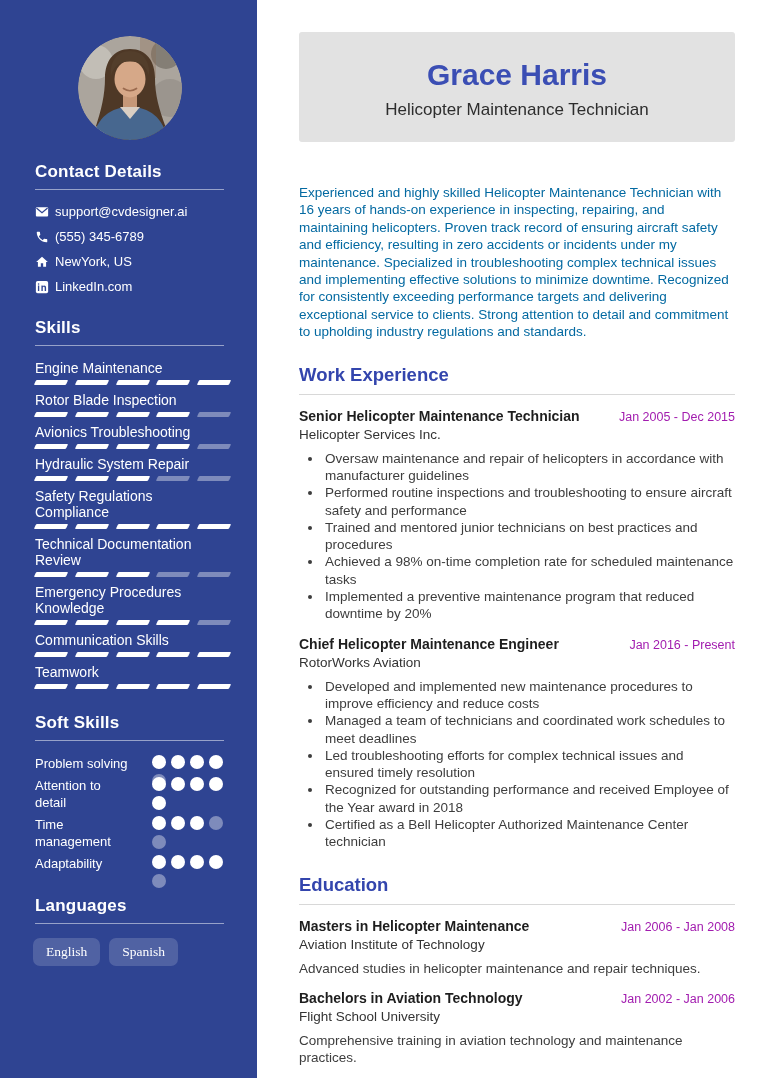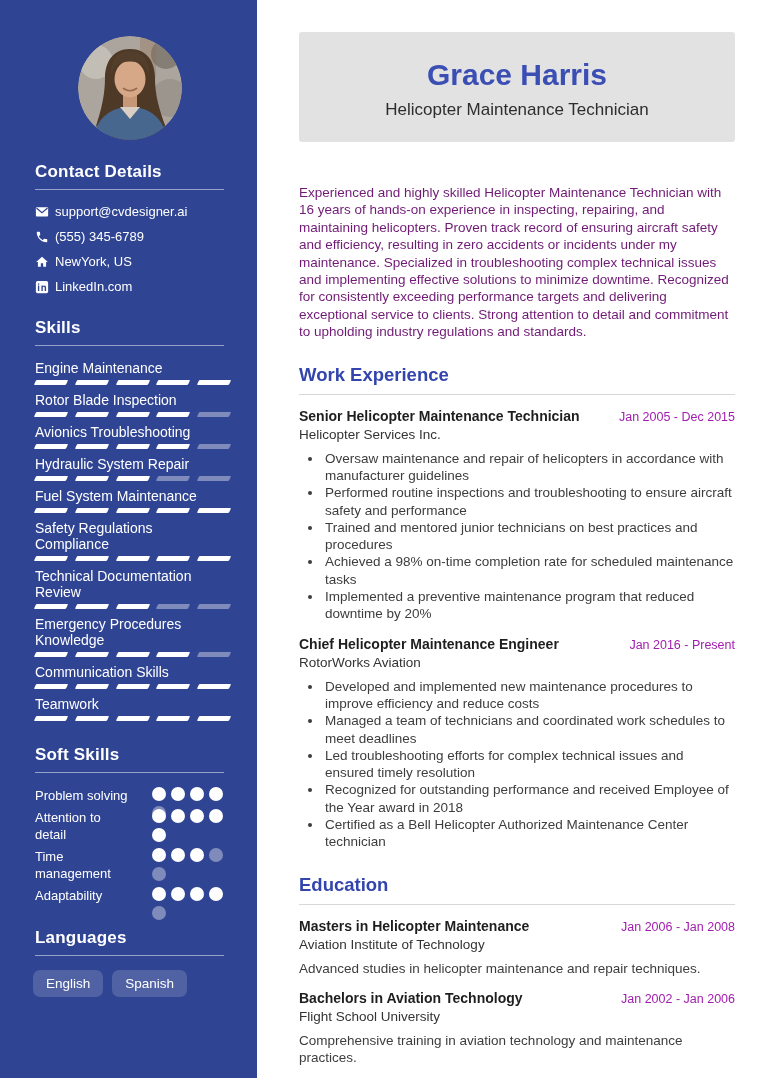--- a/index.html
+++ b/index.html
@@ -32,29 +32,29 @@
   .skill-bar .seg { display: block; width: 32px; height: 5px; background: rgba(255,255,255,.38); transform: skewX(-25deg); border-radius: 1px; }
   .skill-bar .seg.on { background: #ffffff; }
 
   .soft-row { display: flex; margin-bottom: 5px; }
   .soft-name { width: 100px; font-size: 13px; line-height: 17px; }
   .soft-dots { width: 76px; height: 15px; margin-left: 23px; display: flex; flex-wrap: wrap; gap: 5px; align-content: flex-start; overflow: visible; }
   .soft-dots .dot { display: block; width: 14px; height: 14px; border-radius: 50%; background: rgba(255,255,255,.38); }
   .soft-dots .dot.on { background: #ffffff; }
 
   .pills { display: flex; gap: 9px; margin-left: -2px; }
-  .pill { display: inline-block; background: rgba(255,255,255,.16); border-radius: 7px; padding: 6px 13px; font-size: 13.5px; }
+  .pill { display: inline-block; background: rgba(255,255,255,.16); border-radius: 7px; padding: 6px 13px; font-size: 13.5px; font-family: Liberation Serif, serif; }
 
   
   .main { flex: 1; padding: 32px 33px 0 42px; color: #3d3d3d; }
   .name-box { background: #e2e2e2; border-radius: 3px; text-align: center; padding: 25px 10px 22px; }
   .person-name { margin: 0; font-size: 30px; line-height: 36px; font-weight: bold; color: #3b4eb4; }
   .person-title { margin: 7px 0 0; font-size: 17px; line-height: 20px; color: #2d2d2d; }
 
-  .summary { margin: 42px 0 0; font-size: 13.5px; line-height: 17.4px; color: #701a75; }
+  .summary { margin: 42px 0 0; font-size: 13.5px; line-height: 17.4px; color: #0369a1; }
 
   .section { margin-top: 23px; }
   .main-heading { font-size: 18.5px; font-weight: bold; color: #3345ad; margin: 0 0 8px; }
   .main-rule { border: none; border-top: 1px solid #d8d8d8; margin: 0 0 13px; }
 
   .entry-head { display: flex; justify-content: space-between; align-items: baseline; }
   .entry-role { font-size: 14px; font-weight: bold; color: #1e1e1e; }
   .entry-date { font-size: 12.5px; color: #a21caf; white-space: nowrap; margin-left: 12px; }
   .entry-org { font-size: 13.5px; color: #333; margin-top: 3px; }
   ul.bullets { margin: 8px 0 13px; padding-left: 24px; font-size: 13.5px; line-height: 17.3px; color: #3d3d3d; }
@@ -168,30 +168,20 @@
         <div class="skill-name">Hydraulic System Repair</div>
         <div class="skill-bar">
             <i class="seg on"></i>
             <i class="seg on"></i>
             <i class="seg on"></i>
             <i class="seg"></i>
             <i class="seg"></i>
           </div>
       </div>
       <div class="skill">
-        <div class="skill-name">Fuel System Maintenance</div>
-        <div class="skill-bar">
-            <i class="seg on"></i>
-            <i class="seg on"></i>
-            <i class="seg on"></i>
-            <i class="seg on"></i>
-            <i class="seg on"></i>
-          </div>
-      </div>
-      <div class="skill">
         <div class="skill-name">Safety Regulations Compliance</div>
         <div class="skill-bar">
             <i class="seg on"></i>
             <i class="seg on"></i>
             <i class="seg on"></i>
             <i class="seg on"></i>
             <i class="seg on"></i>
           </div>
       </div>
       <div class="skill">

